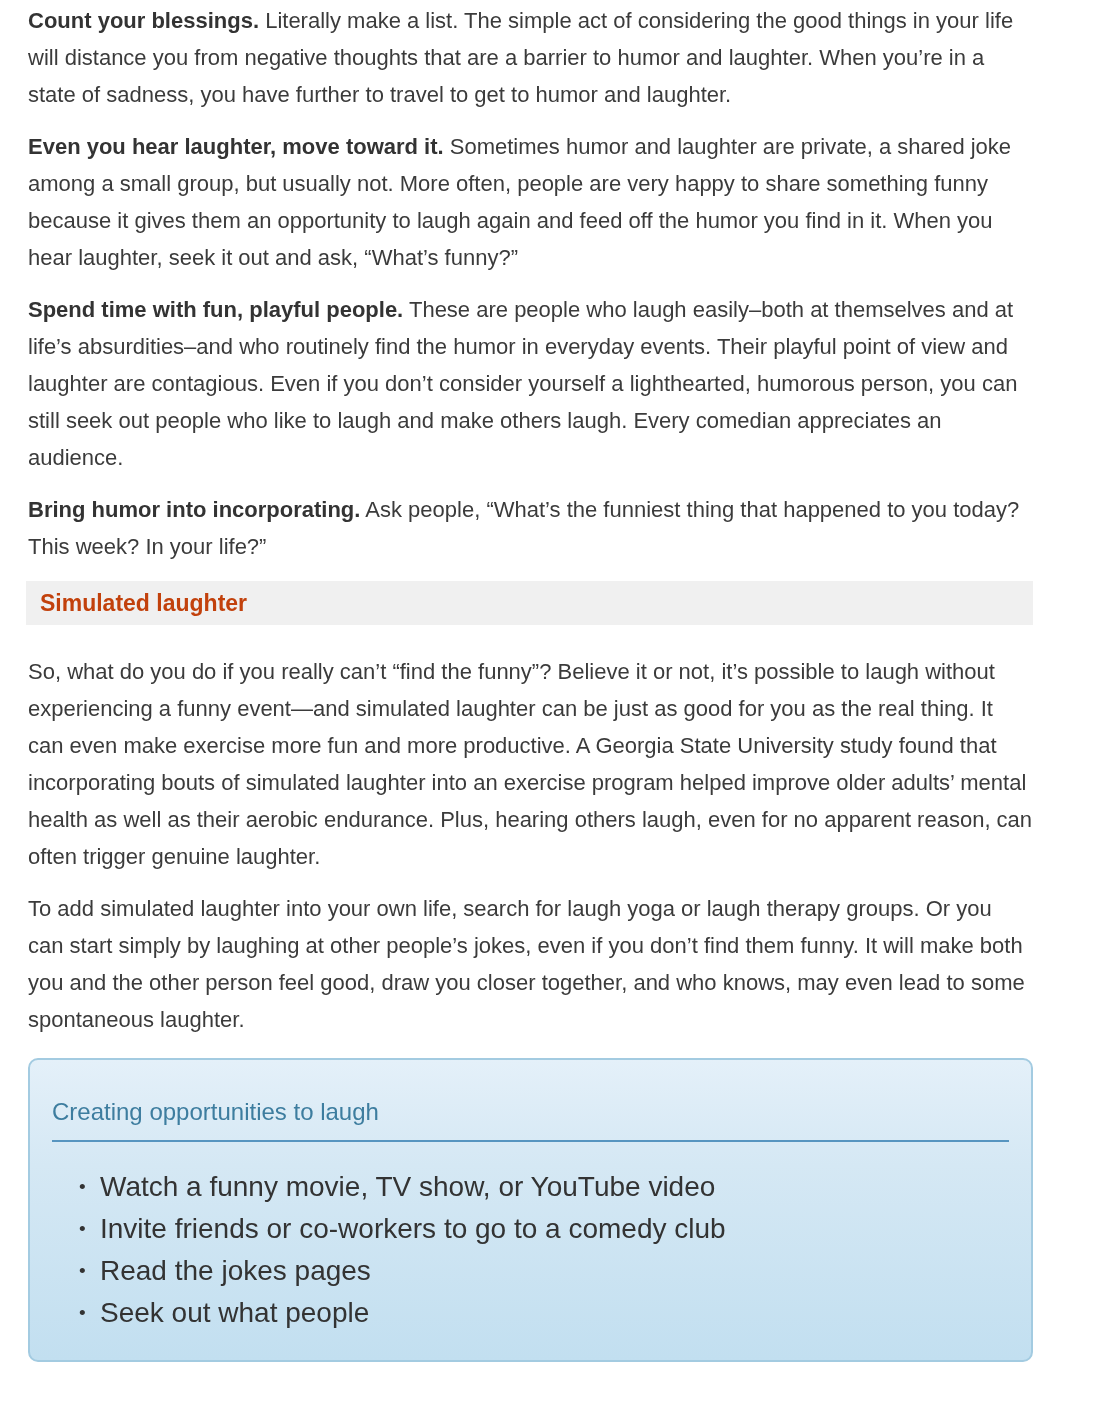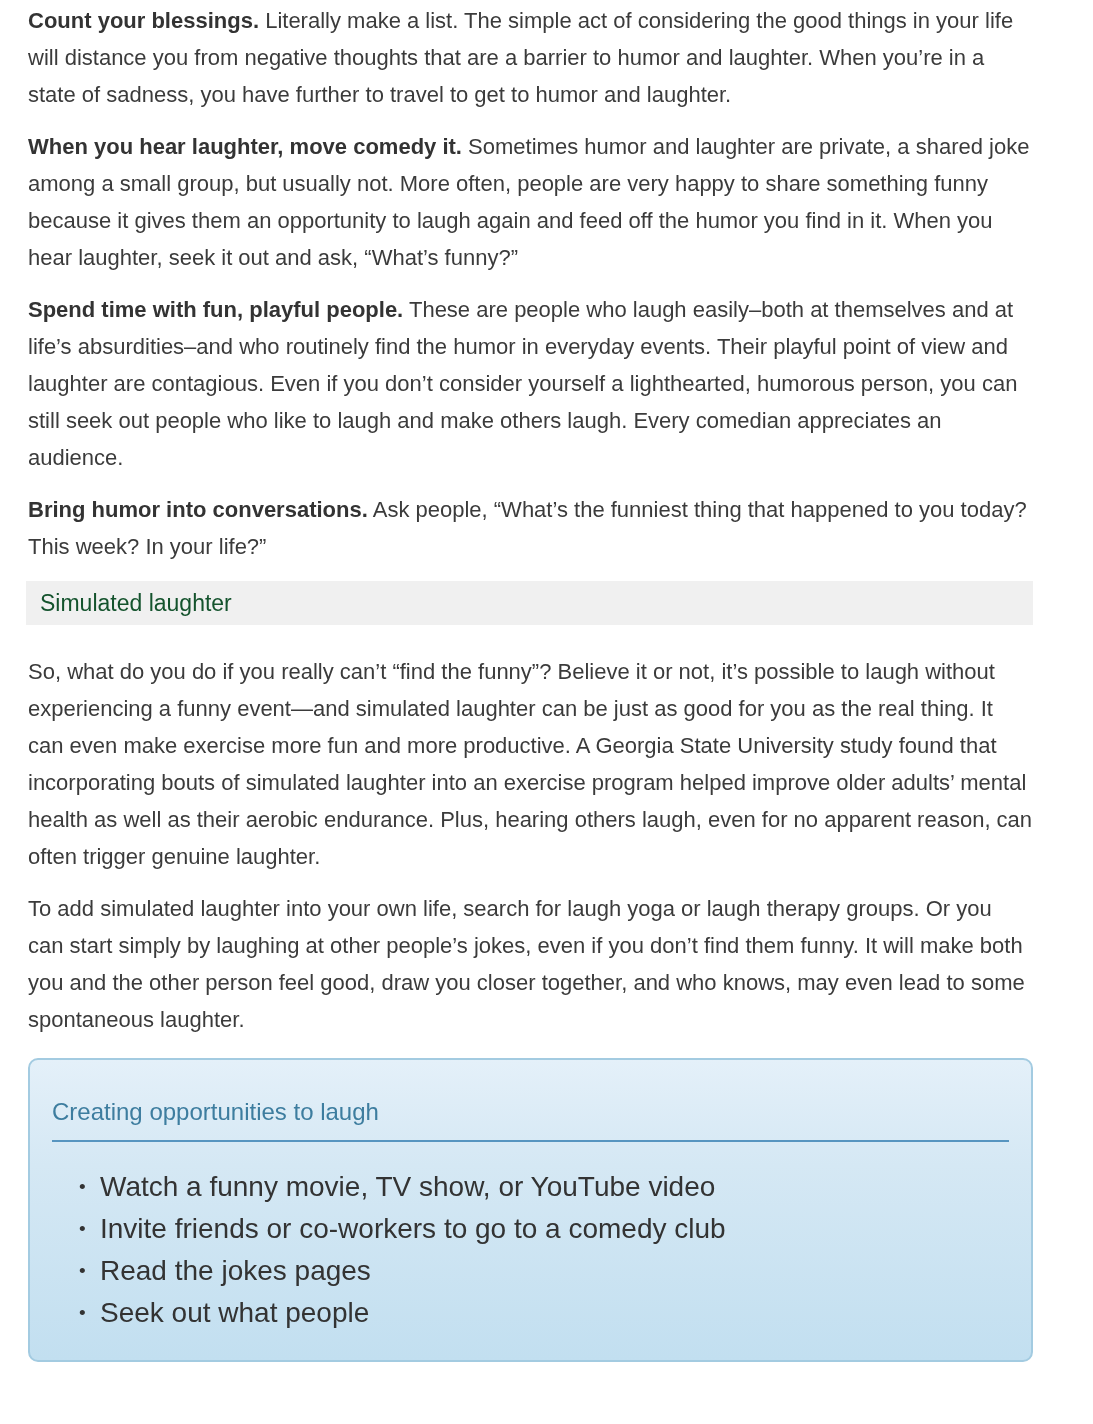--- a/index.html
+++ b/index.html
@@ -26,22 +26,22 @@
   p.para strong {
     font-weight: bold;
     color: #333333;
   }
   .section-header {
     background: #f0f0f0;
     margin: 16px 0 28px -2px;
     padding: 9px 0 8px 14px;
     font-size: 23px;
     line-height: 27px;
-    font-weight: normal;
-    color: #14532d;
+    font-weight: bold;
+    color: #c2410c;
   }
   .callout {
     box-sizing: border-box;
     margin-top: 20px;
     border: 2px solid #a3cbe1;
     border-radius: 10px;
     background: linear-gradient(180deg, #e4f0f9 0%, #d5e8f4 35%, #c2dff0 100%);
     padding: 36px 22px 26px 22px;
   }
   .callout-title {
@@ -74,25 +74,25 @@
     color: #333333;
   }
 </style>
 </head>
 <body>
 
 <div class="content">
 
   <p class="para"><strong>Count your blessings.</strong><span> Literally make a list. The simple act of considering the good things in your life will distance you from negative thoughts that are a barrier to humor and laughter. When you’re in a state of sadness, you have further to travel to get to humor and laughter.</span></p>
 
-  <p class="para"><strong>When you hear laughter, move comedy it.</strong><span> Sometimes humor and laughter are private, a shared joke among a small group, but usually not. More often, people are very happy to share something funny because it gives them an opportunity to laugh again and feed off the humor you find in it. When you hear laughter, seek it out and ask, “What’s funny?”</span></p>
+  <p class="para"><strong>Even you hear laughter, move toward it.</strong><span> Sometimes humor and laughter are private, a shared joke among a small group, but usually not. More often, people are very happy to share something funny because it gives them an opportunity to laugh again and feed off the humor you find in it. When you hear laughter, seek it out and ask, “What’s funny?”</span></p>
 
   <p class="para"><strong>Spend time with fun, playful people.</strong><span> These are people who laugh easily–both at themselves and at life’s absurdities–and who routinely find the humor in everyday events. Their playful point of view and laughter are contagious. Even if you don’t consider yourself a lighthearted, humorous person, you can still seek out people who like to laugh and make others laugh. Every comedian appreciates an audience.</span></p>
 
-  <p class="para"><strong>Bring humor into conversations.</strong><span> Ask people, “What’s the funniest thing that happened to you today? This week? In your life?”</span></p>
+  <p class="para"><strong>Bring humor into incorporating.</strong><span> Ask people, “What’s the funniest thing that happened to you today? This week? In your life?”</span></p>
 
   <div class="section-header">Simulated laughter</div>
 
   <p class="para">So, what do you do if you really can’t “find the funny”? Believe it or not, it’s possible to laugh without experiencing a funny event—and simulated laughter can be just as good for you as the real thing. It can even make exercise more fun and more productive. A Georgia State University study found that incorporating bouts of simulated laughter into an exercise program helped improve older adults’ mental health as well as their aerobic endurance. Plus, hearing others laugh, even for no apparent reason, can often trigger genuine laughter.</p>
 
   <p class="para">To add simulated laughter into your own life, search for laugh yoga or laugh therapy groups. Or you can start simply by laughing at other people’s jokes, even if you don’t find them funny. It will make both you and the other person feel good, draw you closer together, and who knows, may even lead to some spontaneous laughter.</p>
 
   <div class="callout">
     <h2 class="callout-title">Creating opportunities to laugh</h2>
     <ul class="callout-list">

